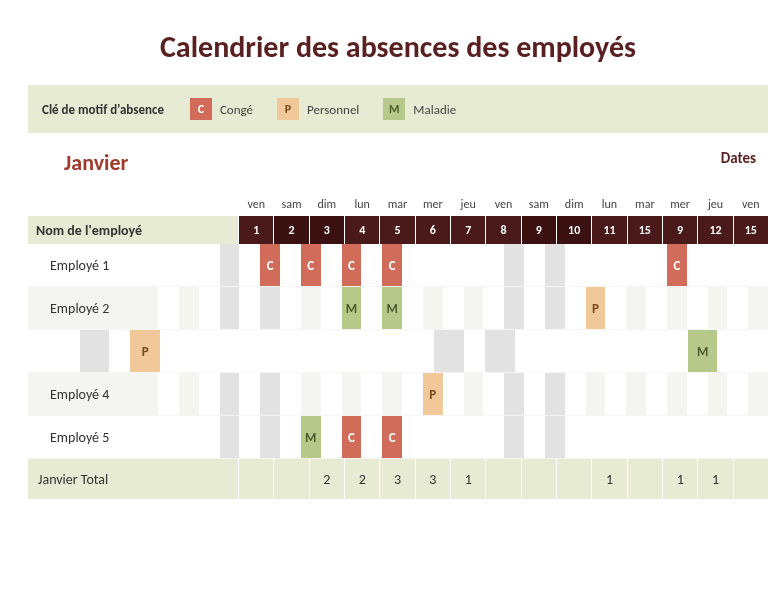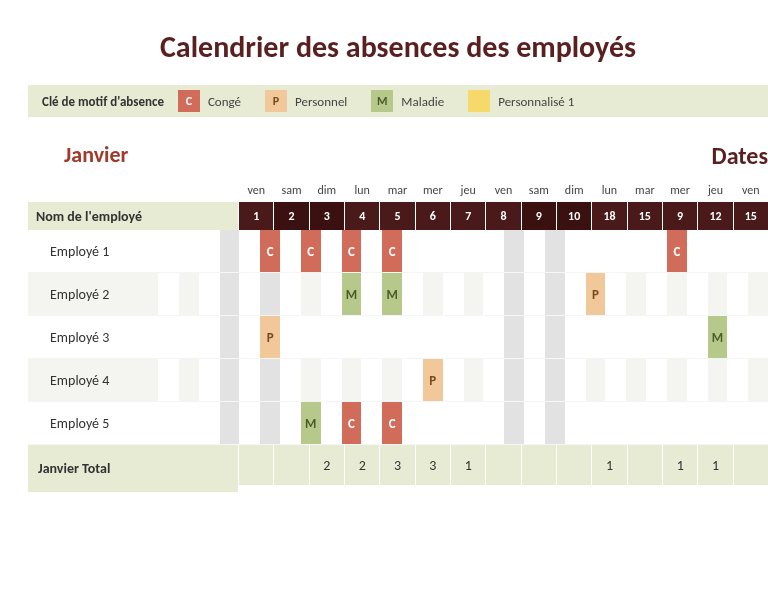--- a/index.html
+++ b/index.html
@@ -1,48 +1,48 @@
 <!DOCTYPE html>
 <html><head>
 <meta charset="utf-8">
 <style>
 * { box-sizing: border-box; margin: 0; padding: 0; }
 body { font-family: Calibri, Arial, sans-serif; background: #fff; padding: 28px 0 0 28px; width: 768px; overflow: hidden; }
 .title { font-size: 30px; font-weight: bold; color: #5a1f1f; margin-bottom: 20px; text-align: center; }
-.legend { display: flex; align-items: center; background: #e8ebd4; height: 32px; font-size: 13px; }
+.legend { display: flex; align-items: center; background: #e8ebd4; height: 48px; font-size: 13px; gap: 12px; }
 .legend-title { padding: 0 14px; font-weight: bold; color: #333; }
 .legend-item { display: flex; align-items: center; margin-right: 24px; }
 .legend-code { width: 22px; height: 22px; display: flex; align-items: center; justify-content: center; font-weight: bold; font-size: 12px; margin-right: 8px; }
 .legend-label { color: #444; }
 .code-C { background: #d16b5a; color: #fff; }
 .code-P { background: #f0c89a; color: #7a4a1a; }
 .code-M { background: #b7c98a; color: #4a5a2a; }
 .code-X { background: #f5d96a; }
-.month-row { display: flex; margin-top: 24px; }
+.month-row { display: flex; margin-top: 16px; }
 .month-name { width: 214px; font-size: 22px; font-weight: bold; color: #a03a2a; padding-left: 36px; }
-.dates-label { flex: 1; text-align: right; font-size: 24px; font-weight: bold; color: #5a1f1f; padding-right: 0; }
-.grid { margin-top: 8px; }
+.dates-label { flex: 1; text-align: right; font-size: 15px; font-weight: bold; color: #5a1f1f; padding-right: 12px; }
+.grid { margin-top: 16px; }
 .row { display: flex; }
 .row-label { width: 214px; display: flex; align-items: center; font-size: 14px; color: #333; padding-left: 8px; }
 .cell { width: 36px; height: 36px; display: flex; align-items: center; justify-content: center; font-size: 12px; border-left: 1px solid #fff; }
 .dow-row .cell { height: 24px; font-size: 12px; color: #444; }
 .num-row .cell { background: #4a1a1a; color: #fff; font-weight: bold; height: 28px; }
 .num-row .row-label { background: #e8ebd4; font-weight: bold; height: 28px; }
 .num-row .cell.weekend { background: #3a1010; }
 .emp-row { border-bottom: 1px solid rgba(0,0,0,0.04); gap: 20px; }
 .emp-row .row-label { height: 42px; padding-left: 22px; }
 .emp-row .cell { height: 42px; }
 .emp-row .cell.weekend { background: #e2e2e2; }
 .emp-row .cell.absence { font-weight: bold; font-size: 13px; }
 .emp-row .cell.fill-C { background: #d16b5a; color: #fff; }
 .emp-row .cell.fill-P { background: #f0c89a; color: #7a4a1a; }
 .emp-row .cell.fill-M { background: #b7c98a; color: #4a5a2a; }
 .emp-row:nth-child(even) .row-label,
 .emp-row:nth-child(even) .cell:not(.weekend):not(.absence) { background: #f4f4f0; }
-.total-row .row-label { background: #e8ebd4; font-weight: bold; height: 47px; padding-left: 10px;}
+.total-row .row-label { background: #e8ebd4; font-weight: normal; height: 40px; padding-left: 10px;}
 .total-row .cell { background: #e8ebd4; height: 40px; font-size: 14px; color: #333; }
 </style>
 </head>
 <body>
 
 <h1 class="title">Calendrier des absences des employés</h1>
 
 <div class="legend">
   <div class="legend-title">Clé de motif d'absence</div>
   <div id="legend-items" style="display:flex;align-items:center;">
@@ -50,24 +50,20 @@
         <div class="legend-code code-C">C</div>
         <div class="legend-label">Congé</div>
       </div>
       <div class="legend-item">
         <div class="legend-code code-P">P</div>
         <div class="legend-label">Personnel</div>
       </div>
       <div class="legend-item">
         <div class="legend-code code-M">M</div>
         <div class="legend-label">Maladie</div>
-      </div>
-      <div class="legend-item">
-        <div class="legend-code code-X"></div>
-        <div class="legend-label">Personnalisé 1</div>
       </div>
     </div>
 </div>
 
 <div class="month-row">
   <div class="month-name">Janvier</div>
   <div class="dates-label">Dates</div>
 </div>
 
 <div class="grid" id="grid">
@@ -94,21 +90,21 @@
       <div class="cell">1</div>
       <div class="cell weekend">2</div>
       <div class="cell weekend">3</div>
       <div class="cell">4</div>
       <div class="cell">5</div>
       <div class="cell">6</div>
       <div class="cell">7</div>
       <div class="cell">8</div>
       <div class="cell weekend">9</div>
       <div class="cell weekend">10</div>
-      <div class="cell">18</div>
+      <div class="cell">11</div>
       <div class="cell">15</div>
       <div class="cell">9</div>
       <div class="cell">12</div>
       <div class="cell">15</div>
     </div>
     <div class="row emp-row">
       <div class="row-label">Employé 1</div>
       <div class="cell"></div>
       <div class="cell weekend"></div>
       <div class="cell absence fill-C">C</div>
@@ -137,21 +133,20 @@
       <div class="cell"></div>
       <div class="cell weekend"></div>
       <div class="cell weekend"></div>
       <div class="cell absence fill-P">P</div>
       <div class="cell"></div>
       <div class="cell"></div>
       <div class="cell"></div>
       <div class="cell"></div>
     </div>
     <div class="row emp-row">
-      <div class="row-label">Employé 3</div>
       <div class="cell"></div>
       <div class="cell weekend"></div>
       <div class="cell absence fill-P">P</div>
       <div class="cell"></div>
       <div class="cell"></div>
       <div class="cell"></div>
       <div class="cell"></div>
       <div class="cell"></div>
       <div class="cell weekend"></div>
       <div class="cell weekend"></div>

